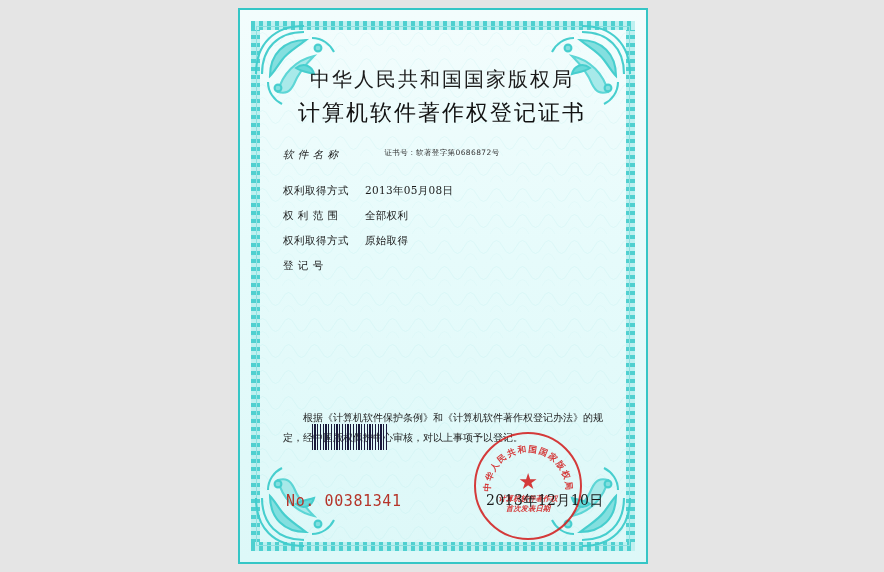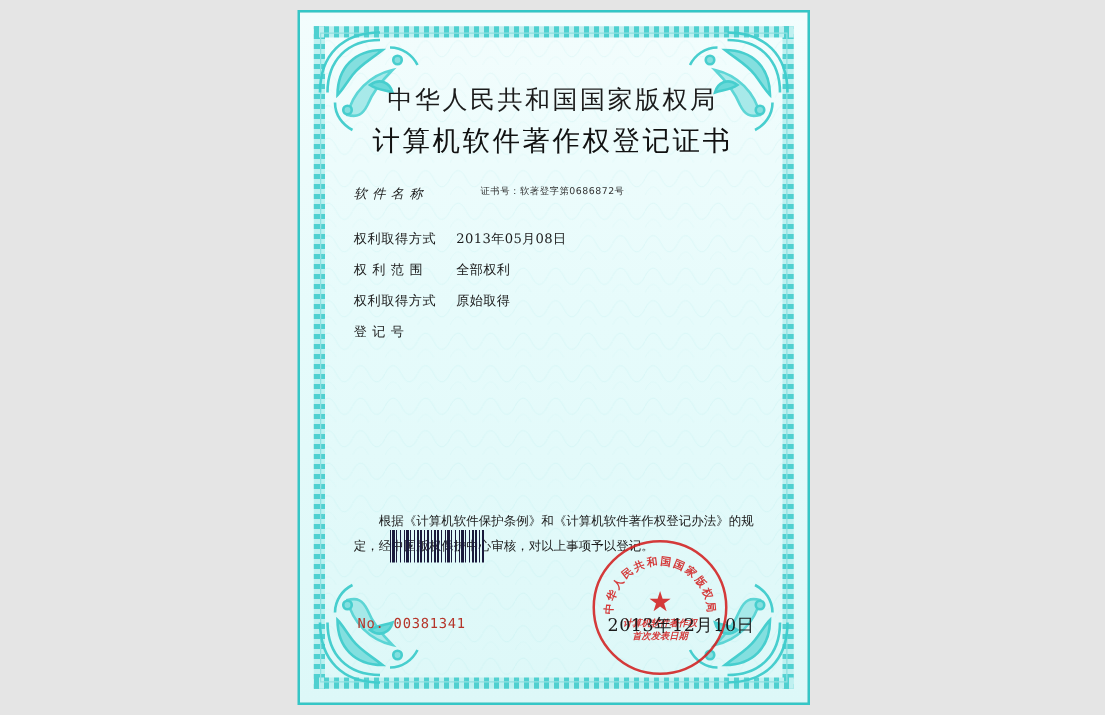--- a/index.html
+++ b/index.html
@@ -215,21 +215,21 @@
     font-family: "DejaVu Sans", sans-serif;
     font-weight: bold;
     font-style: italic;
   }
 
   
   .serial-no {
     position: absolute;
     left: 286px;
     top: 492px;
-    font-size: 11px;
+    font-size: 15px;
     color: #b5352a;
     font-family: "DejaVu Sans Mono", monospace;
     letter-spacing: 0.6px;
   }
   .issue-date {
     position: absolute;
     left: 486px;
     top: 492px;
     font-size: 14px;
     color: #1b1b1b;

